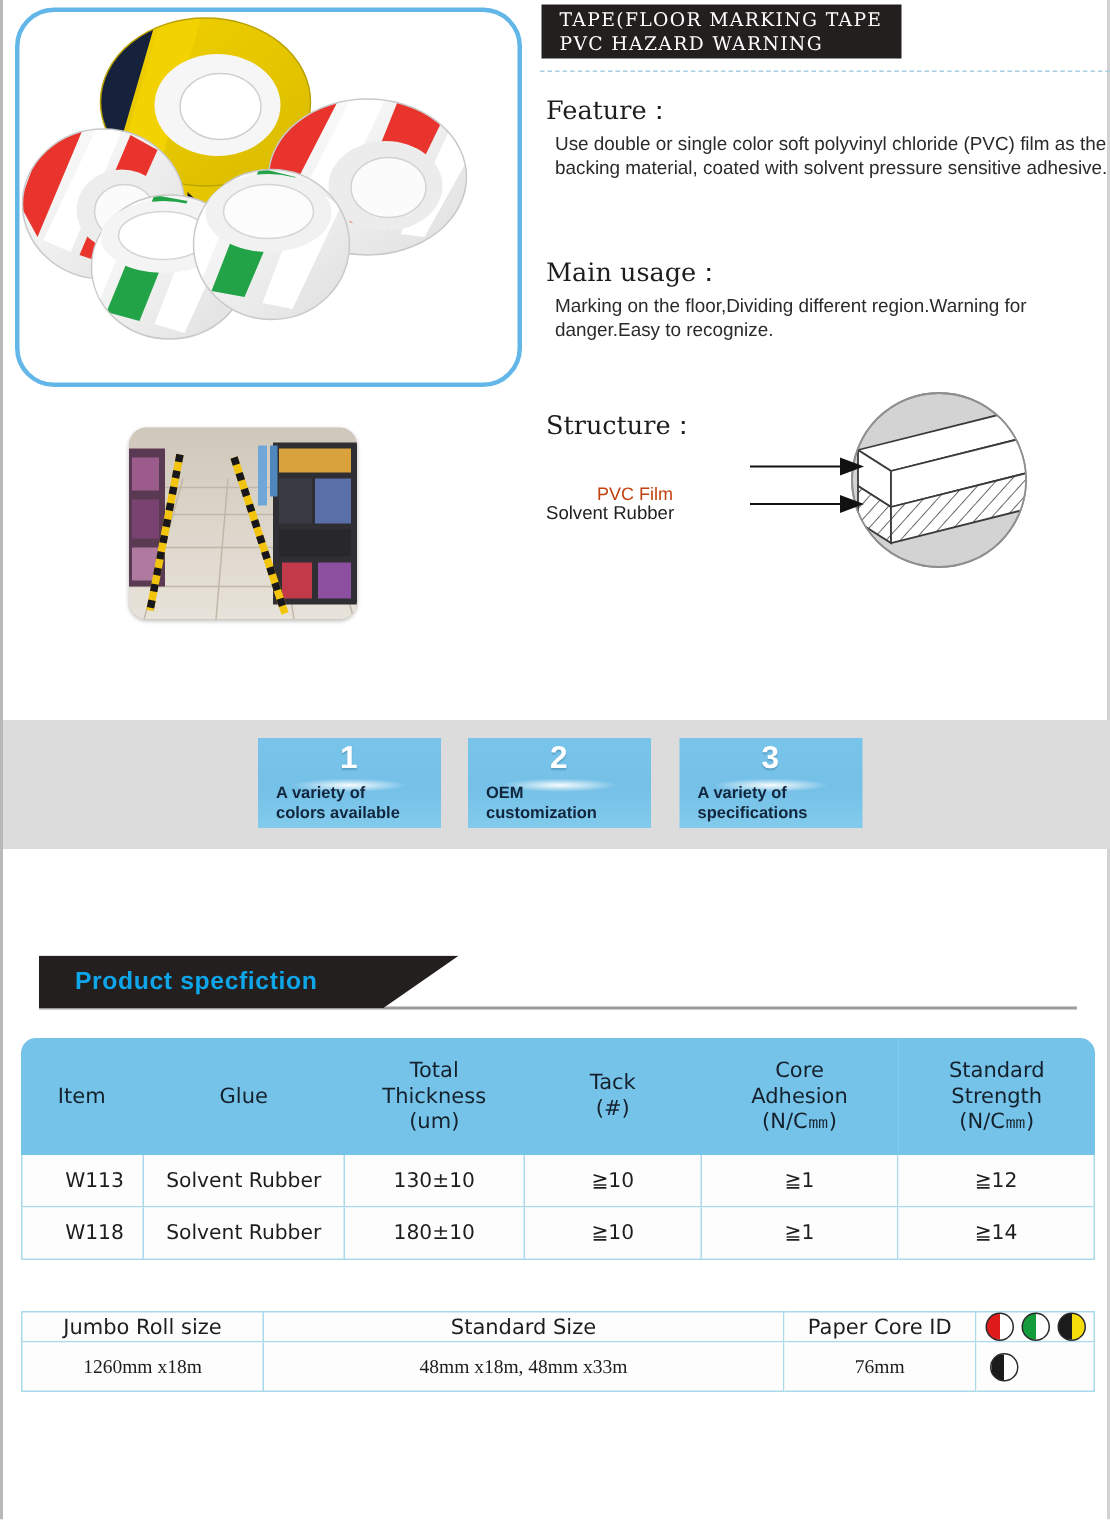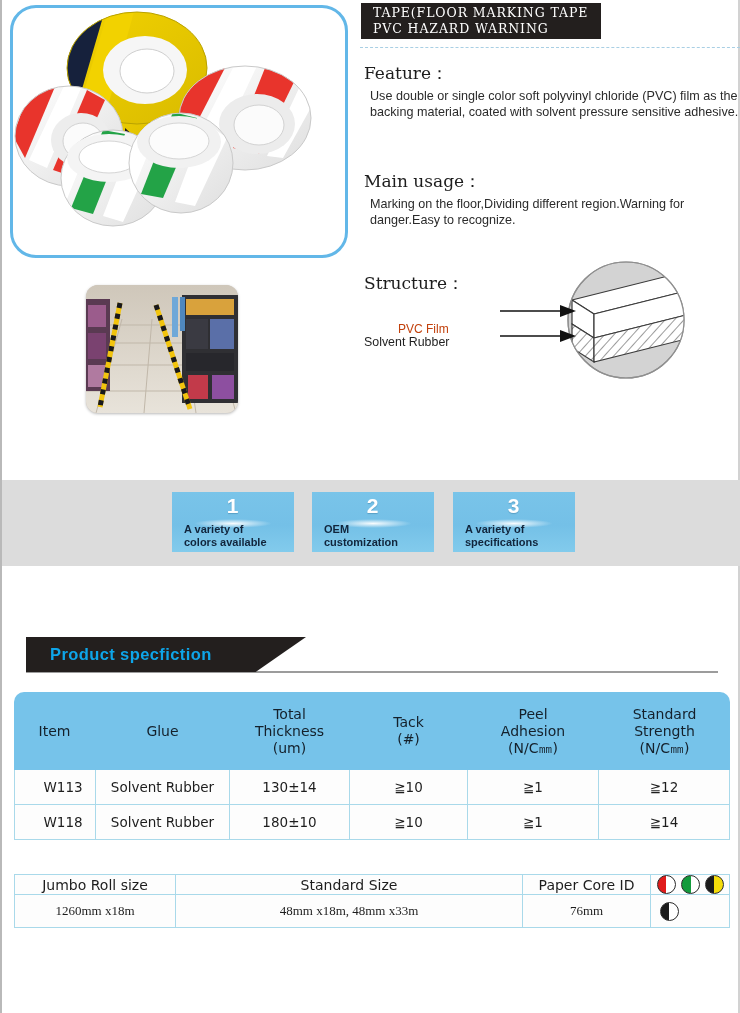--- a/index.html
+++ b/index.html
@@ -471,36 +471,36 @@
         <th>
           <span>Total</span><br>
           <span>Thickness</span><br>
           <span>(um)</span>
         </th>
         <th>
           <span>Tack</span><br>
           <span>(#)</span>
         </th>
         <th>
-          <span>Peel</span><br>
+          <span>Core</span><br>
           <span>Adhesion</span><br>
           <span>(N/C㎜)</span>
         </th>
         <th>
           <span>Standard</span><br>
           <span>Strength</span><br>
           <span>(N/C㎜)</span>
         </th>
       </tr>
     </thead>
     <tbody>
       <tr>
         <td>W113</td>
         <td>Solvent Rubber</td>
-        <td>130±14</td>
+        <td>130±10</td>
         <td>≧10</td>
         <td>≧1</td>
         <td>≧12</td>
       </tr>
       <tr>
         <td>W118</td>
         <td>Solvent Rubber</td>
         <td>180±10</td>
         <td>≧10</td>
         <td>≧1</td>

